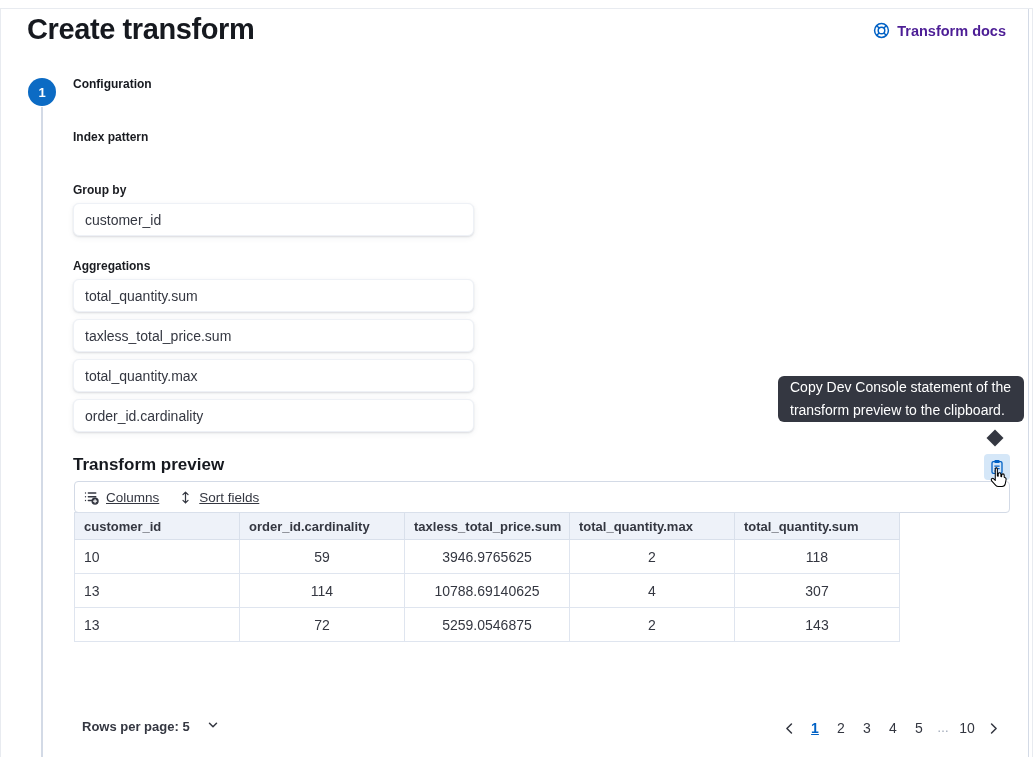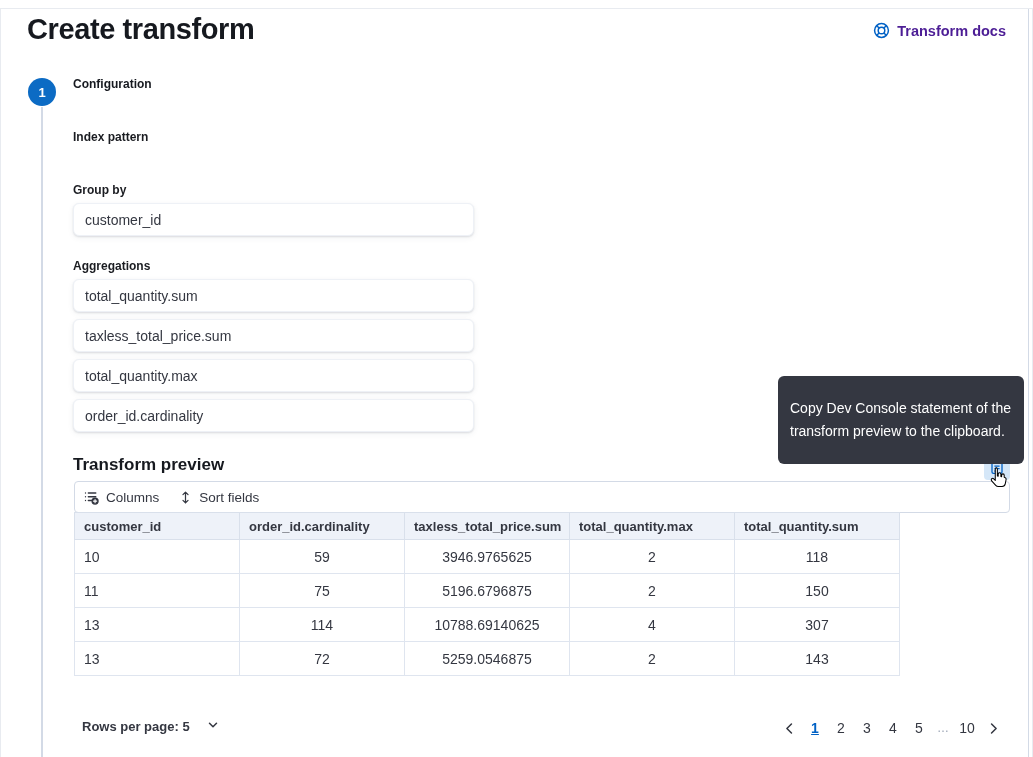--- a/index.html
+++ b/index.html
@@ -31,30 +31,30 @@
                 color:#343741; cursor:pointer; }
 
   .preview-title { position:absolute; left:72px; top:446px; font-size:17px; font-weight:700; color:#16191f; }
 
   .copy-btn { position:absolute; left:983px; top:445px; width:26px; height:26px;
               background:#d5e7f8; border-radius:4px; display:flex; align-items:center;
               justify-content:center; cursor:pointer; }
   .cursor-pointer { position:absolute; left:988px; top:457px; z-index:60; pointer-events:none; }
 
   .tooltip { position:absolute; left:777px; top:367px; width:246px; background:#343741;
-             color:#fff; border-radius:6px; padding:21px 12px; font-size:14px;
+             color:#fff; border-radius:6px; padding:0 12px; font-size:14px;
              line-height:23px; z-index:50; }
   .tooltip-arrow { position:absolute; left:988px; top:423px; width:12px; height:12px;
                    background:#343741; transform:rotate(45deg); z-index:49; }
 
   .grid-toolbar { position:absolute; left:73px; top:472px; width:936px; height:32px;
                   border:1px solid #d3dae6; border-radius:4px; background:#fff;
                   display:flex; align-items:center; padding:0 9px; gap:20px; }
   .toolbar-btn { display:flex; align-items:center; gap:7px; font-size:13.5px;
-                 font-weight:500; color:#343741; cursor:pointer; }
+                 font-weight:500; color:#343741; cursor:pointer;text-decoration:underline; }
 
   .grid-table { position:absolute; left:73px; top:503px; width:826px;
                 border-collapse:collapse; table-layout:fixed; }
   .grid-table th { height:27px; background:#eef2f9; font-size:13px; font-weight:700;
                    color:#343741; text-align:left; padding:0 9px;
                    border:1px solid #d9e0eb; cursor:pointer; }
   .grid-table td { height:34px; font-size:14px; color:#343741; padding:0 9px;
                    border:1px solid #dfe5ef; background:#fff; }
   .grid-table td.num { text-align:center; }
 
@@ -179,27 +179,20 @@
     </thead>
     <tbody>
       <tr>
         <td>10</td>
         <td class="num">59</td>
         <td class="num">3946.9765625</td>
         <td class="num">2</td>
         <td class="num">118</td>
       </tr>
       <tr>
-        <td>11</td>
-        <td class="num">75</td>
-        <td class="num">5196.6796875</td>
-        <td class="num">2</td>
-        <td class="num">150</td>
-      </tr>
-      <tr>
         <td>13</td>
         <td class="num">114</td>
         <td class="num">10788.69140625</td>
         <td class="num">4</td>
         <td class="num">307</td>
       </tr>
       <tr>
         <td>13</td>
         <td class="num">72</td>
         <td class="num">5259.0546875</td>

